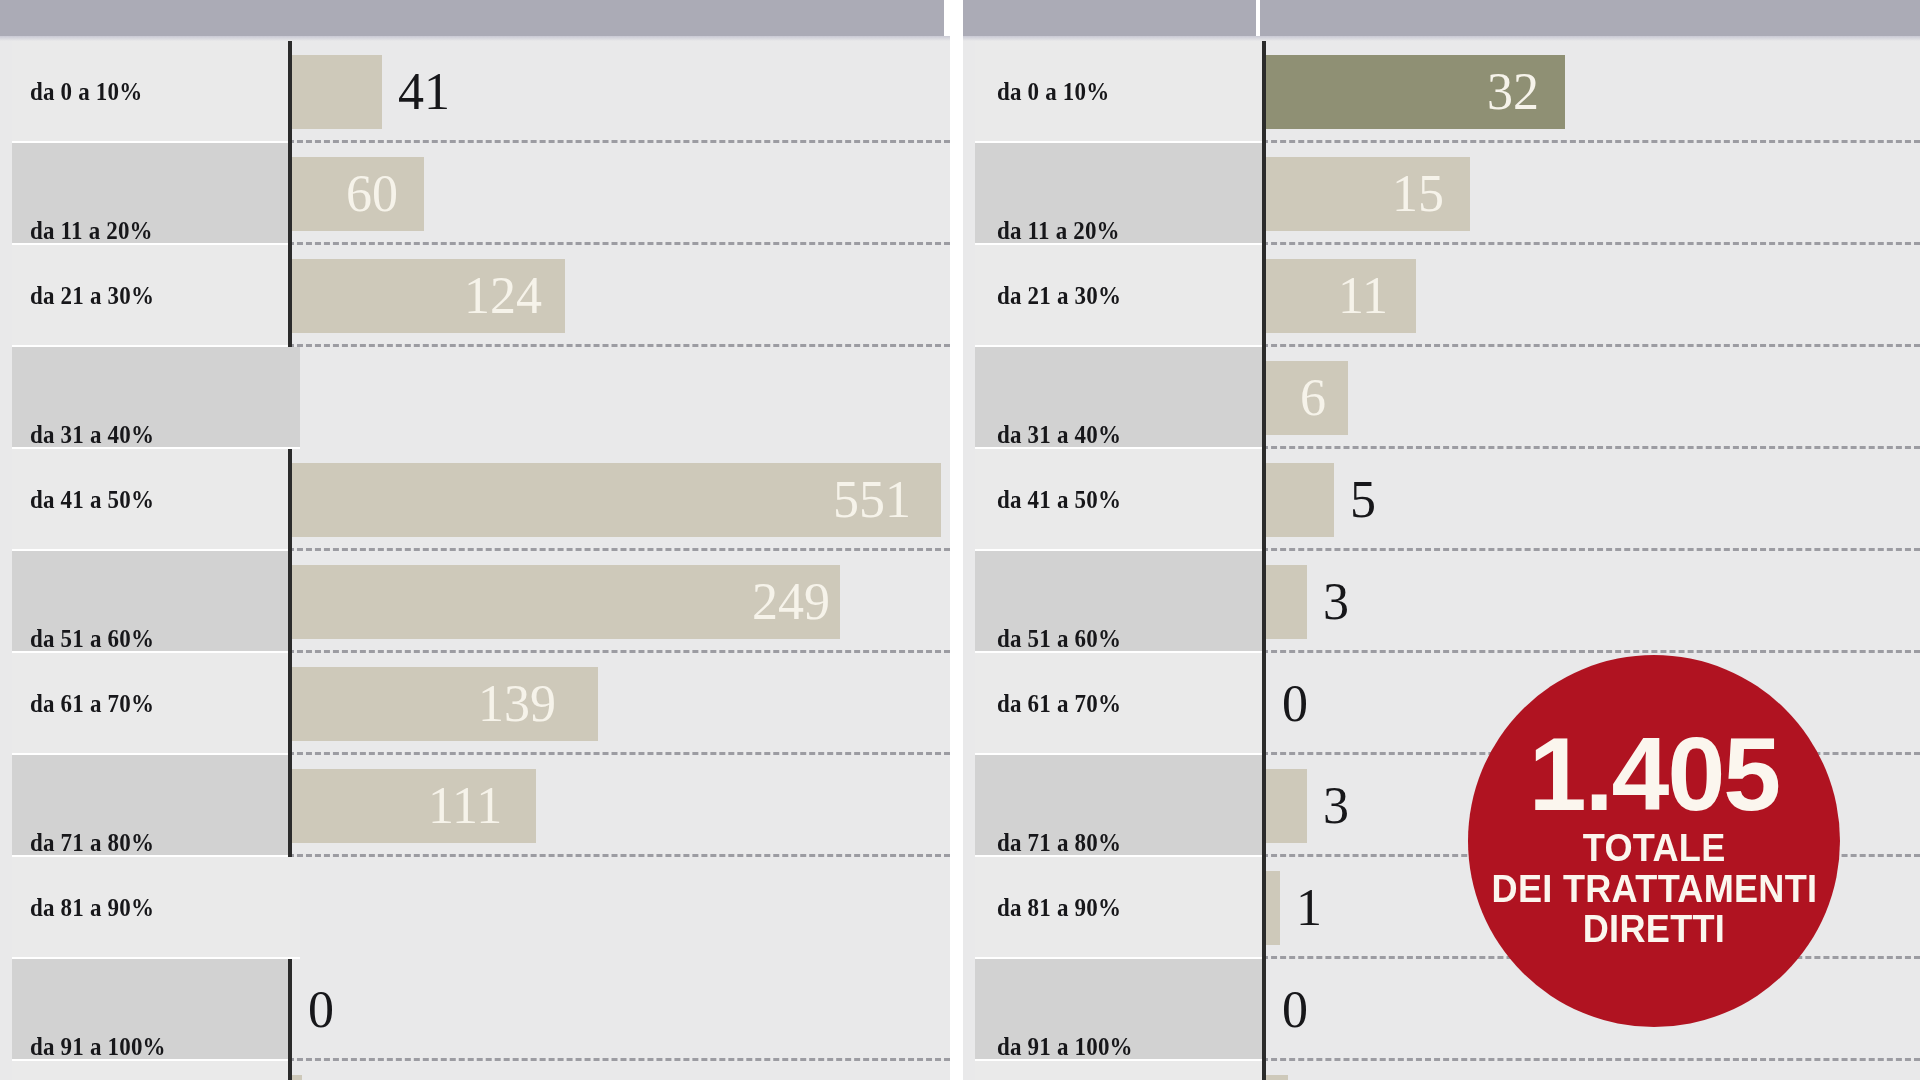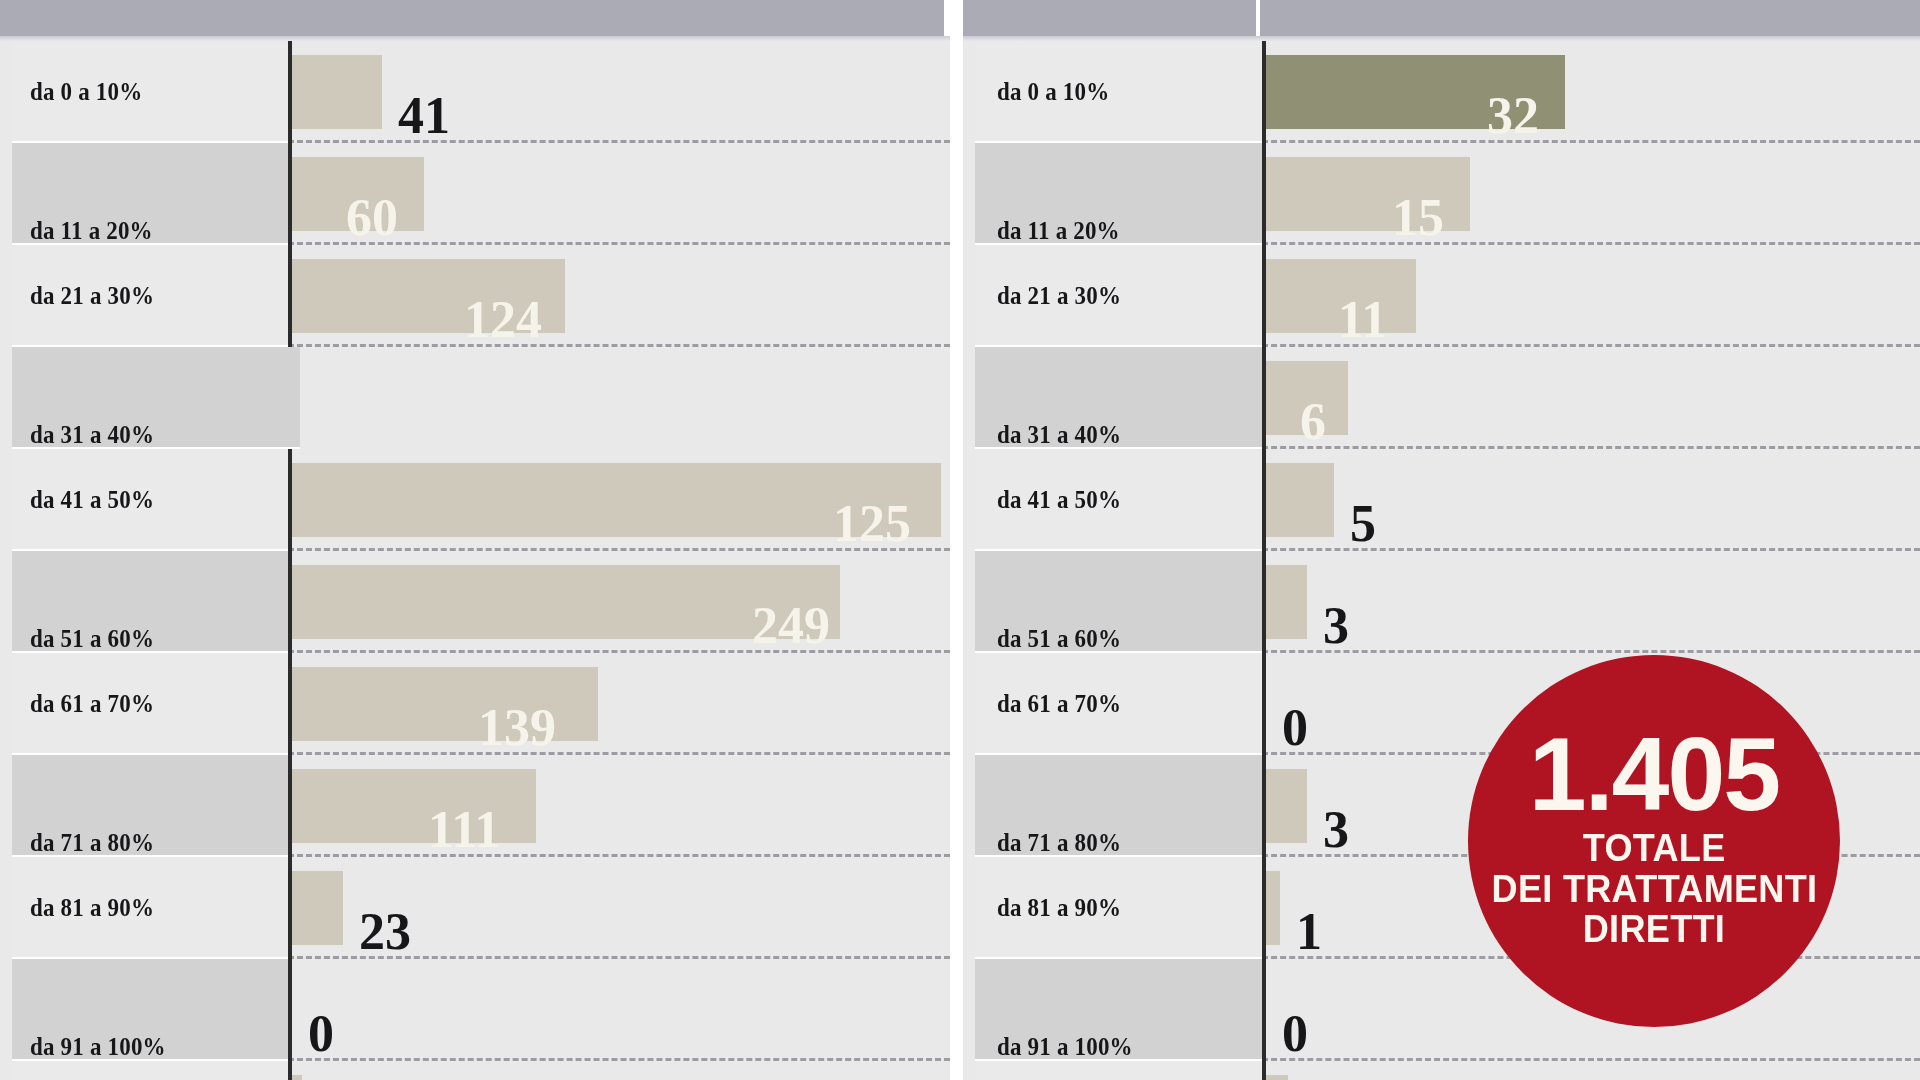--- a/index.html
+++ b/index.html
@@ -73,26 +73,25 @@
 
   .bar{
     position:absolute;left:4px;top:14px;height:74px;
     background:#CEC9BA;
   }
   .bar.hl{background:#8F9074;}
 
   .bar-value{
     position:absolute;top:50%;transform:translateY(-50%);
     font-family:"Liberation Serif", serif;
-    font-weight:bold;
+    font-weight:normal;
     font-size:52px;
     line-height:1;
     color:#17171A;
     white-space:nowrap;
-    margin-top:24px;
   }
   .bar-value.inside{color:#F6F3EA;}
 
   
   .row.partial{height:60px;}
   .row.partial .row-label{height:60px;}
   .row.partial .row-chart{height:60px;}
   .row.partial .axis{height:60px;}
   .row.partial .bar{top:14px;height:74px;}
 
@@ -184,21 +183,21 @@
           </div>
         </div>
         <div class="row norm">
           <div class="row-label">
             <span class="label-text">da 41 a 50%</span>
             <div class="row-label-sep"></div>
           </div>
           <div class="row-chart">
             <div class="axis"></div>
             <div class="bar" style="width: 649px;"></div>
-            <div class="bar-value inside" style="left: 545px;">125</div>
+            <div class="bar-value inside" style="left: 545px;">551</div>
             <div class="gridline"></div>
           </div>
         </div>
         <div class="row alt">
           <div class="row-label">
             <span class="label-text">da 51 a 60%</span>
             <div class="row-label-sep"></div>
           </div>
           <div class="row-chart">
             <div class="axis"></div>
@@ -228,26 +227,20 @@
             <div class="axis"></div>
             <div class="bar" style="width: 244px;"></div>
             <div class="bar-value inside" style="left: 140px;">111</div>
             <div class="gridline"></div>
           </div>
         </div>
         <div class="row norm">
           <div class="row-label">
             <span class="label-text">da 81 a 90%</span>
             <div class="row-label-sep"></div>
-          </div>
-          <div class="row-chart">
-            <div class="axis"></div>
-            <div class="bar" style="width: 51px;"></div>
-            <div class="bar-value" style="left: 71px;">23</div>
-            <div class="gridline"></div>
           </div>
         </div>
         <div class="row alt">
           <div class="row-label">
             <span class="label-text">da 91 a 100%</span>
             <div class="row-label-sep"></div>
           </div>
           <div class="row-chart">
             <div class="axis"></div>
             <div class="bar-value" style="left: 20px;">0</div>

